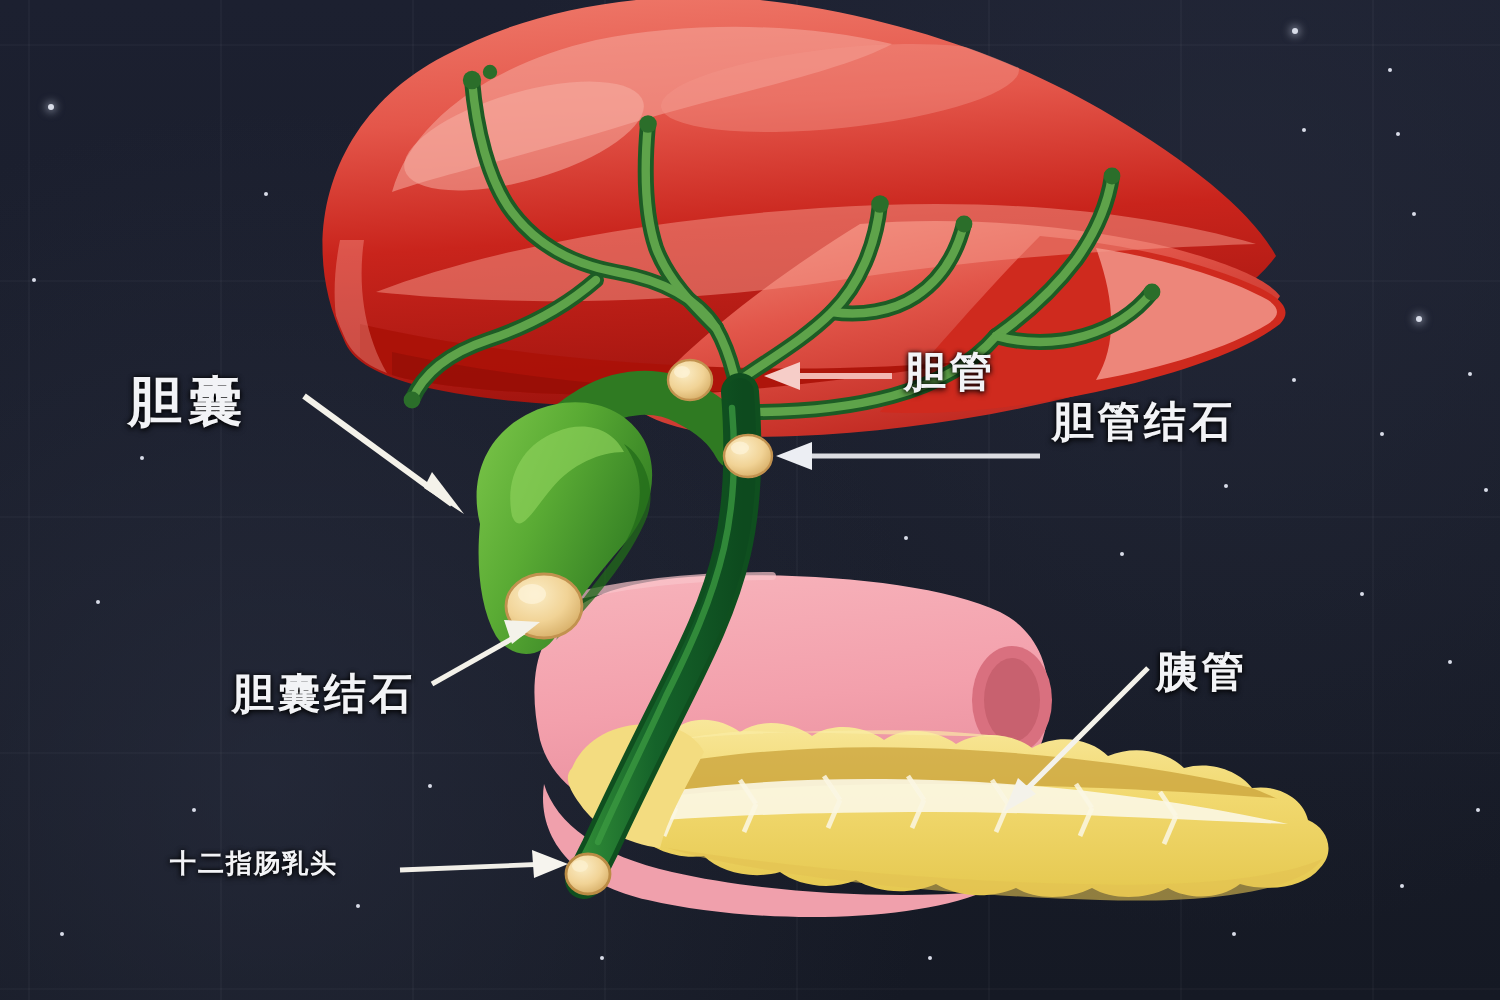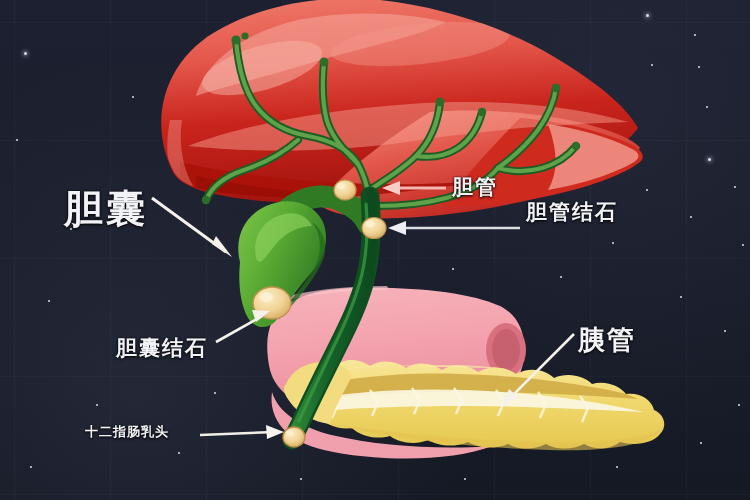--- a/index.html
+++ b/index.html
@@ -51,25 +51,25 @@
   
   .label {
     position: absolute;
     color: #f2f3f6;
     font-weight: bold;
     letter-spacing: 1px;
     text-shadow: 0 1px 3px rgba(0,0,0,0.85), 0 0 2px rgba(0,0,0,0.9);
     white-space: nowrap;
     line-height: 1.18;
   }
-  .lbl-gallbladder { left: 64px;  top: 186px; font-size: 39px; letter-spacing: 3px; }
+  .lbl-gallbladder { left: 64px;  top: 186px; font-size: 27px; letter-spacing: 3px; }
   .lbl-bileduct    { left: 452px; top: 175px; font-size: 21px; letter-spacing: 2px; }
   .lbl-bdstone     { left: 526px; top: 200px; font-size: 21px; letter-spacing: 2px; }
   .lbl-gbstone     { left: 116px; top: 336px; font-size: 21px; letter-spacing: 2px; }
-  .lbl-pancduct    { left: 578px; top: 325px; font-size: 27px; letter-spacing: 2px; }
+  .lbl-pancduct    { left: 578px; top: 325px; font-size: 21px; letter-spacing: 2px; }
   .lbl-papilla {
     left: 62px; top: 424px;
     font-size: 13px;
     letter-spacing: 1px;
     text-align: center;
     width: 130px;
     white-space: normal;
   }
   .lbl-papilla span { display: block; text-align: center; }
 </style>

